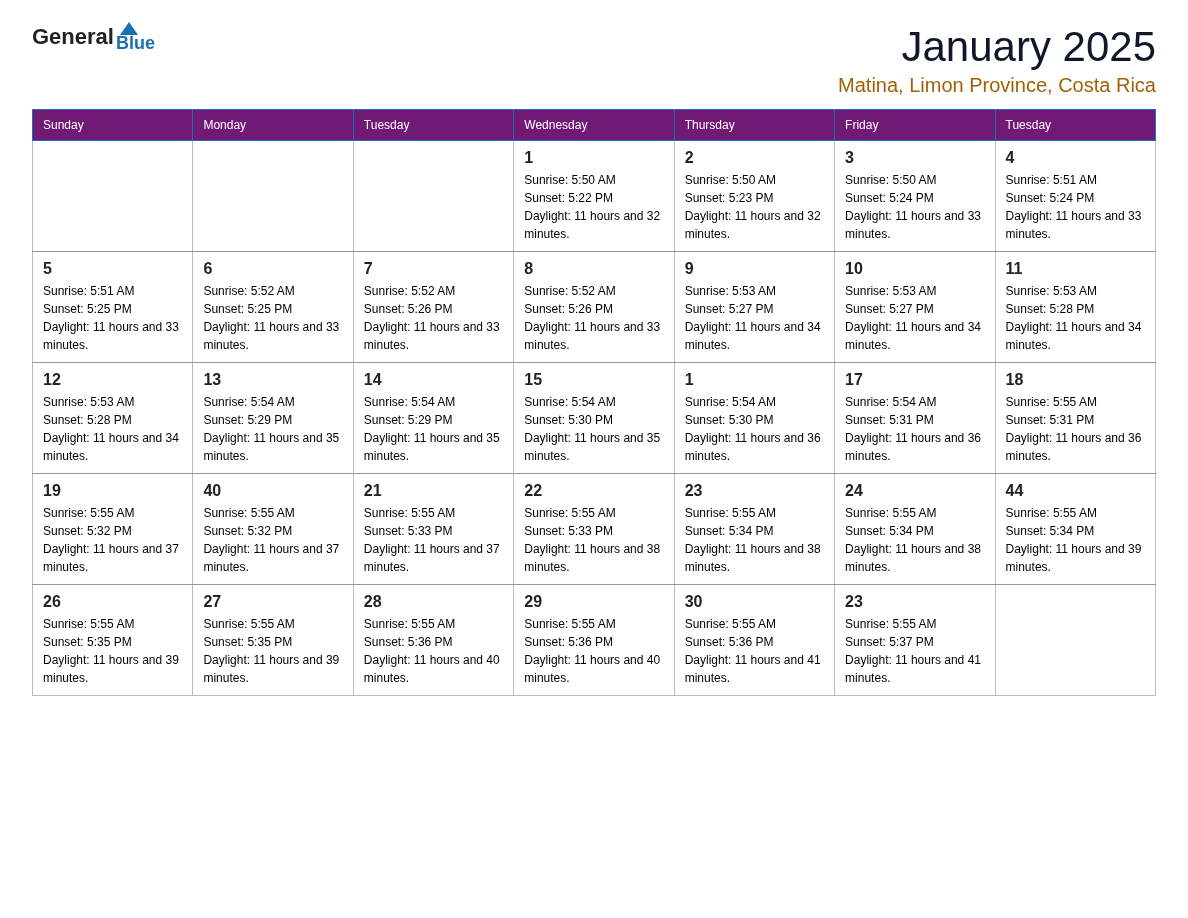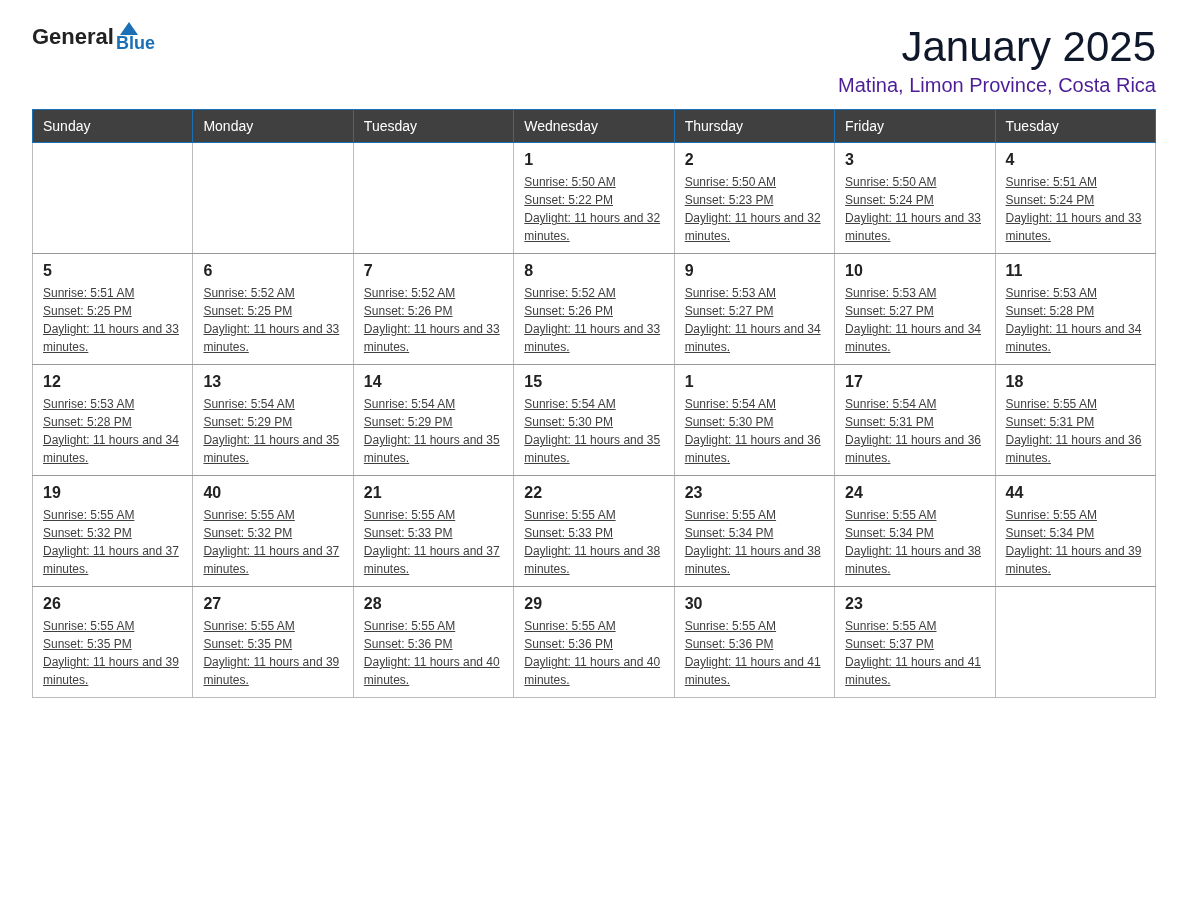--- a/index.html
+++ b/index.html
@@ -35,57 +35,56 @@
       text-align: right;
     }
     .month-title {
       font-size: 42px;
       font-weight: normal;
       color: #0f172a;
       line-height: 1.1;
     }
     .location-title {
       font-size: 20px;
-      color: #4c1d95;
+      color: #a16207;
       margin-top: 4px;
     }
     .calendar-table {
       width: 100%;
       border-collapse: collapse;
       border: 1px solid #999;
       margin-top: 8px;
     }
     .calendar-table th {
-      background-color: #404040;
+      background-color: #701a75;
       color: #fff;
       text-align: left;
       padding: 8px 10px;
-      font-size: 14px;
+      font-size: 12px;
       font-weight: normal;
       border: 1px solid #1a6fb5;
     }
     .calendar-table td {
       vertical-align: top;
       padding: 8px 10px;
       border: 1px solid #bbb;
       width: 14.28%;
       min-height: 100px;
     }
     .day-number {
       font-size: 16px;
       font-weight: bold;
       color: #222;
       display: block;
       margin-bottom: 4px;
     }
     .day-info {
       font-size: 12px;
-      color: #404040;
+      color: #000000;
       line-height: 1.5;
-      text-decoration: underline;
     }
     .empty-cell {
       background: #fff;
     }
     tr:not(:last-child) td {
       border-bottom: 1px solid #999;
     }
   </style>
 </head>
 <body>

